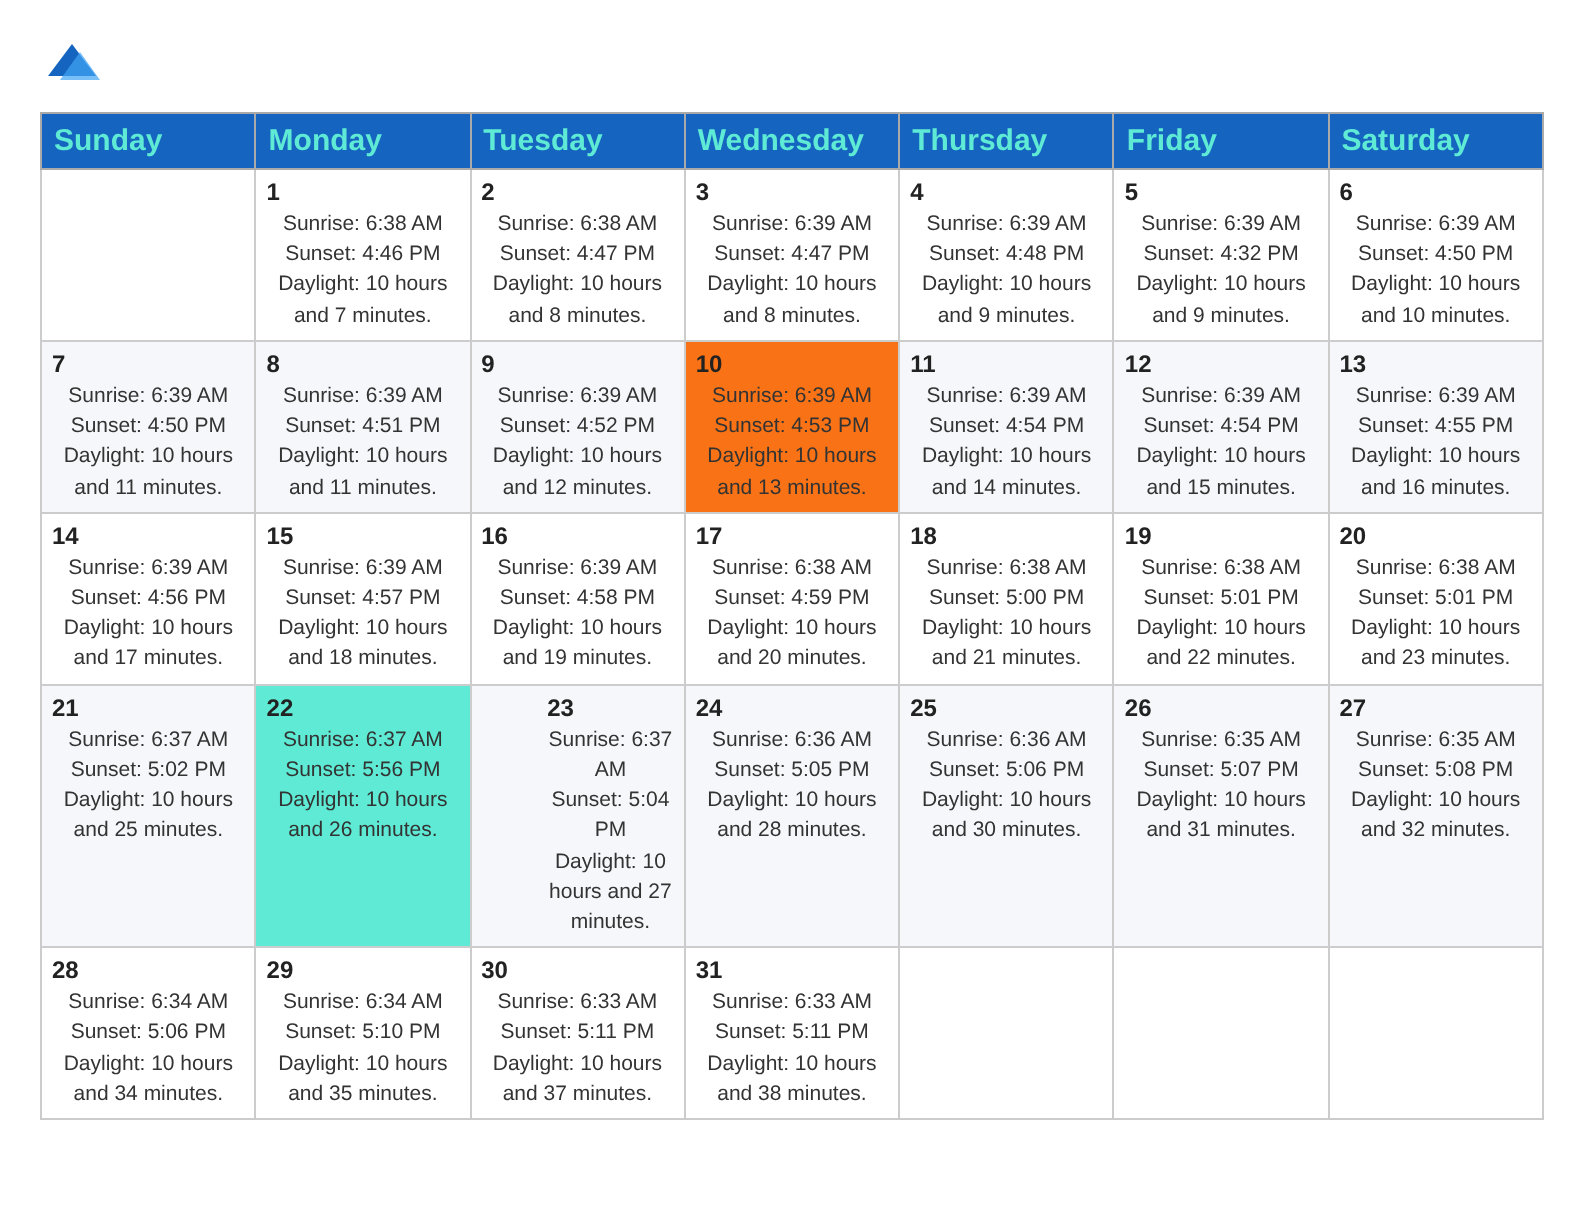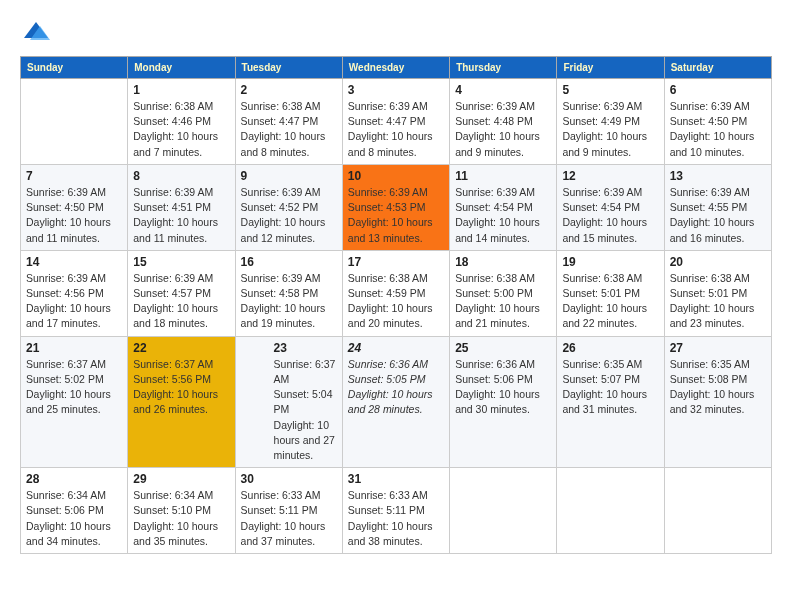--- a/index.html
+++ b/index.html
@@ -54,22 +54,22 @@
       color: #444;
       margin-top: 2px;
     }
     .calendar {
       width: 100%;
       border-collapse: collapse;
       font-size: 11px;
     }
     .calendar th {
       background: #1565c0;
-      color: #fef9c3;
-      font-size: 10px;
+      color: #5eead4;
+      font-size: 15px;
       font-weight: bold;
       padding: 5px 6px;
       border: 1px solid #aaa;
       text-align: left;
     }
     .calendar td {
       border: 1px solid #ccc;
       vertical-align: top;
       padding: 4px 5px;
       width: calc(100% / 7);
@@ -83,20 +83,21 @@
       font-weight: bold;
       font-size: 12px;
       color: #222;
       display: block;
       margin-bottom: 2px;
     }
     .day-info {
       font-size: 10.5px;
       color: #333;
       line-height: 1.45;
+      text-align: center;
     }
     .empty-cell {
       background: #fff !important;
     }
   </style>
 </head>
 <body>
 
 <div class="page">
   <div class="header">
@@ -145,21 +146,21 @@
           <td>
             <span class="day-number">3</span>
             <div class="day-info"><span>Sunrise: 6:39 AM</span><br><span>Sunset: 4:47 PM</span><br><span>Daylight: 10 hours and 8 minutes.</span></div>
           </td>
           <td>
             <span class="day-number">4</span>
             <div class="day-info"><span>Sunrise: 6:39 AM</span><br><span>Sunset: 4:48 PM</span><br><span>Daylight: 10 hours and 9 minutes.</span></div>
           </td>
           <td>
             <span class="day-number">5</span>
-            <div class="day-info"><span>Sunrise: 6:39 AM</span><br><span>Sunset: 4:49 PM</span><br><span>Daylight: 10 hours and 9 minutes.</span></div>
+            <div class="day-info"><span>Sunrise: 6:39 AM</span><br><span>Sunset: 4:32 PM</span><br><span>Daylight: 10 hours and 9 minutes.</span></div>
           </td>
           <td>
             <span class="day-number">6</span>
             <div class="day-info"><span>Sunrise: 6:39 AM</span><br><span>Sunset: 4:50 PM</span><br><span>Daylight: 10 hours and 10 minutes.</span></div>
           </td>
         </tr>
         <tr>
           <td style="background: rgb(245, 247, 250);">
             <span class="day-number">7</span>
             <div class="day-info"><span>Sunrise: 6:39 AM</span><br><span>Sunset: 4:50 PM</span><br><span>Daylight: 10 hours and 11 minutes.</span></div>
@@ -217,29 +218,29 @@
           <td>
             <span class="day-number">20</span>
             <div class="day-info"><span>Sunrise: 6:38 AM</span><br><span>Sunset: 5:01 PM</span><br><span>Daylight: 10 hours and 23 minutes.</span></div>
           </td>
         </tr>
         <tr>
           <td style="background: rgb(245, 247, 250);">
             <span class="day-number">21</span>
             <div class="day-info"><span>Sunrise: 6:37 AM</span><br><span>Sunset: 5:02 PM</span><br><span>Daylight: 10 hours and 25 minutes.</span></div>
           </td>
-          <td style="background: #eab308; margin-left: 28px;">
+          <td style="background: #5eead4; margin-left: 28px;">
             <span class="day-number">22</span>
             <div class="day-info"><span>Sunrise: 6:37 AM</span><br><span>Sunset: 5:56 PM</span><br><span>Daylight: 10 hours and 26 minutes.</span></div>
           </td>
           <td style="background: rgb(245, 247, 250); padding-left: 38px;">
             <span class="day-number">23</span>
             <div class="day-info"><span>Sunrise: 6:37 AM</span><br><span>Sunset: 5:04 PM</span><br><span>Daylight: 10 hours and 27 minutes.</span></div>
           </td>
-          <td style="background: rgb(245, 247, 250); font-style: italic;">
+          <td style="background: rgb(245, 247, 250);">
             <span class="day-number">24</span>
             <div class="day-info"><span>Sunrise: 6:36 AM</span><br><span>Sunset: 5:05 PM</span><br><span>Daylight: 10 hours and 28 minutes.</span></div>
           </td>
           <td style="background: rgb(245, 247, 250); margin-left: 24px;">
             <span class="day-number">25</span>
             <div class="day-info"><span>Sunrise: 6:36 AM</span><br><span>Sunset: 5:06 PM</span><br><span>Daylight: 10 hours and 30 minutes.</span></div>
           </td>
           <td style="background: rgb(245, 247, 250); margin-left: 32px;">
             <span class="day-number">26</span>
             <div class="day-info"><span>Sunrise: 6:35 AM</span><br><span>Sunset: 5:07 PM</span><br><span>Daylight: 10 hours and 31 minutes.</span></div>

